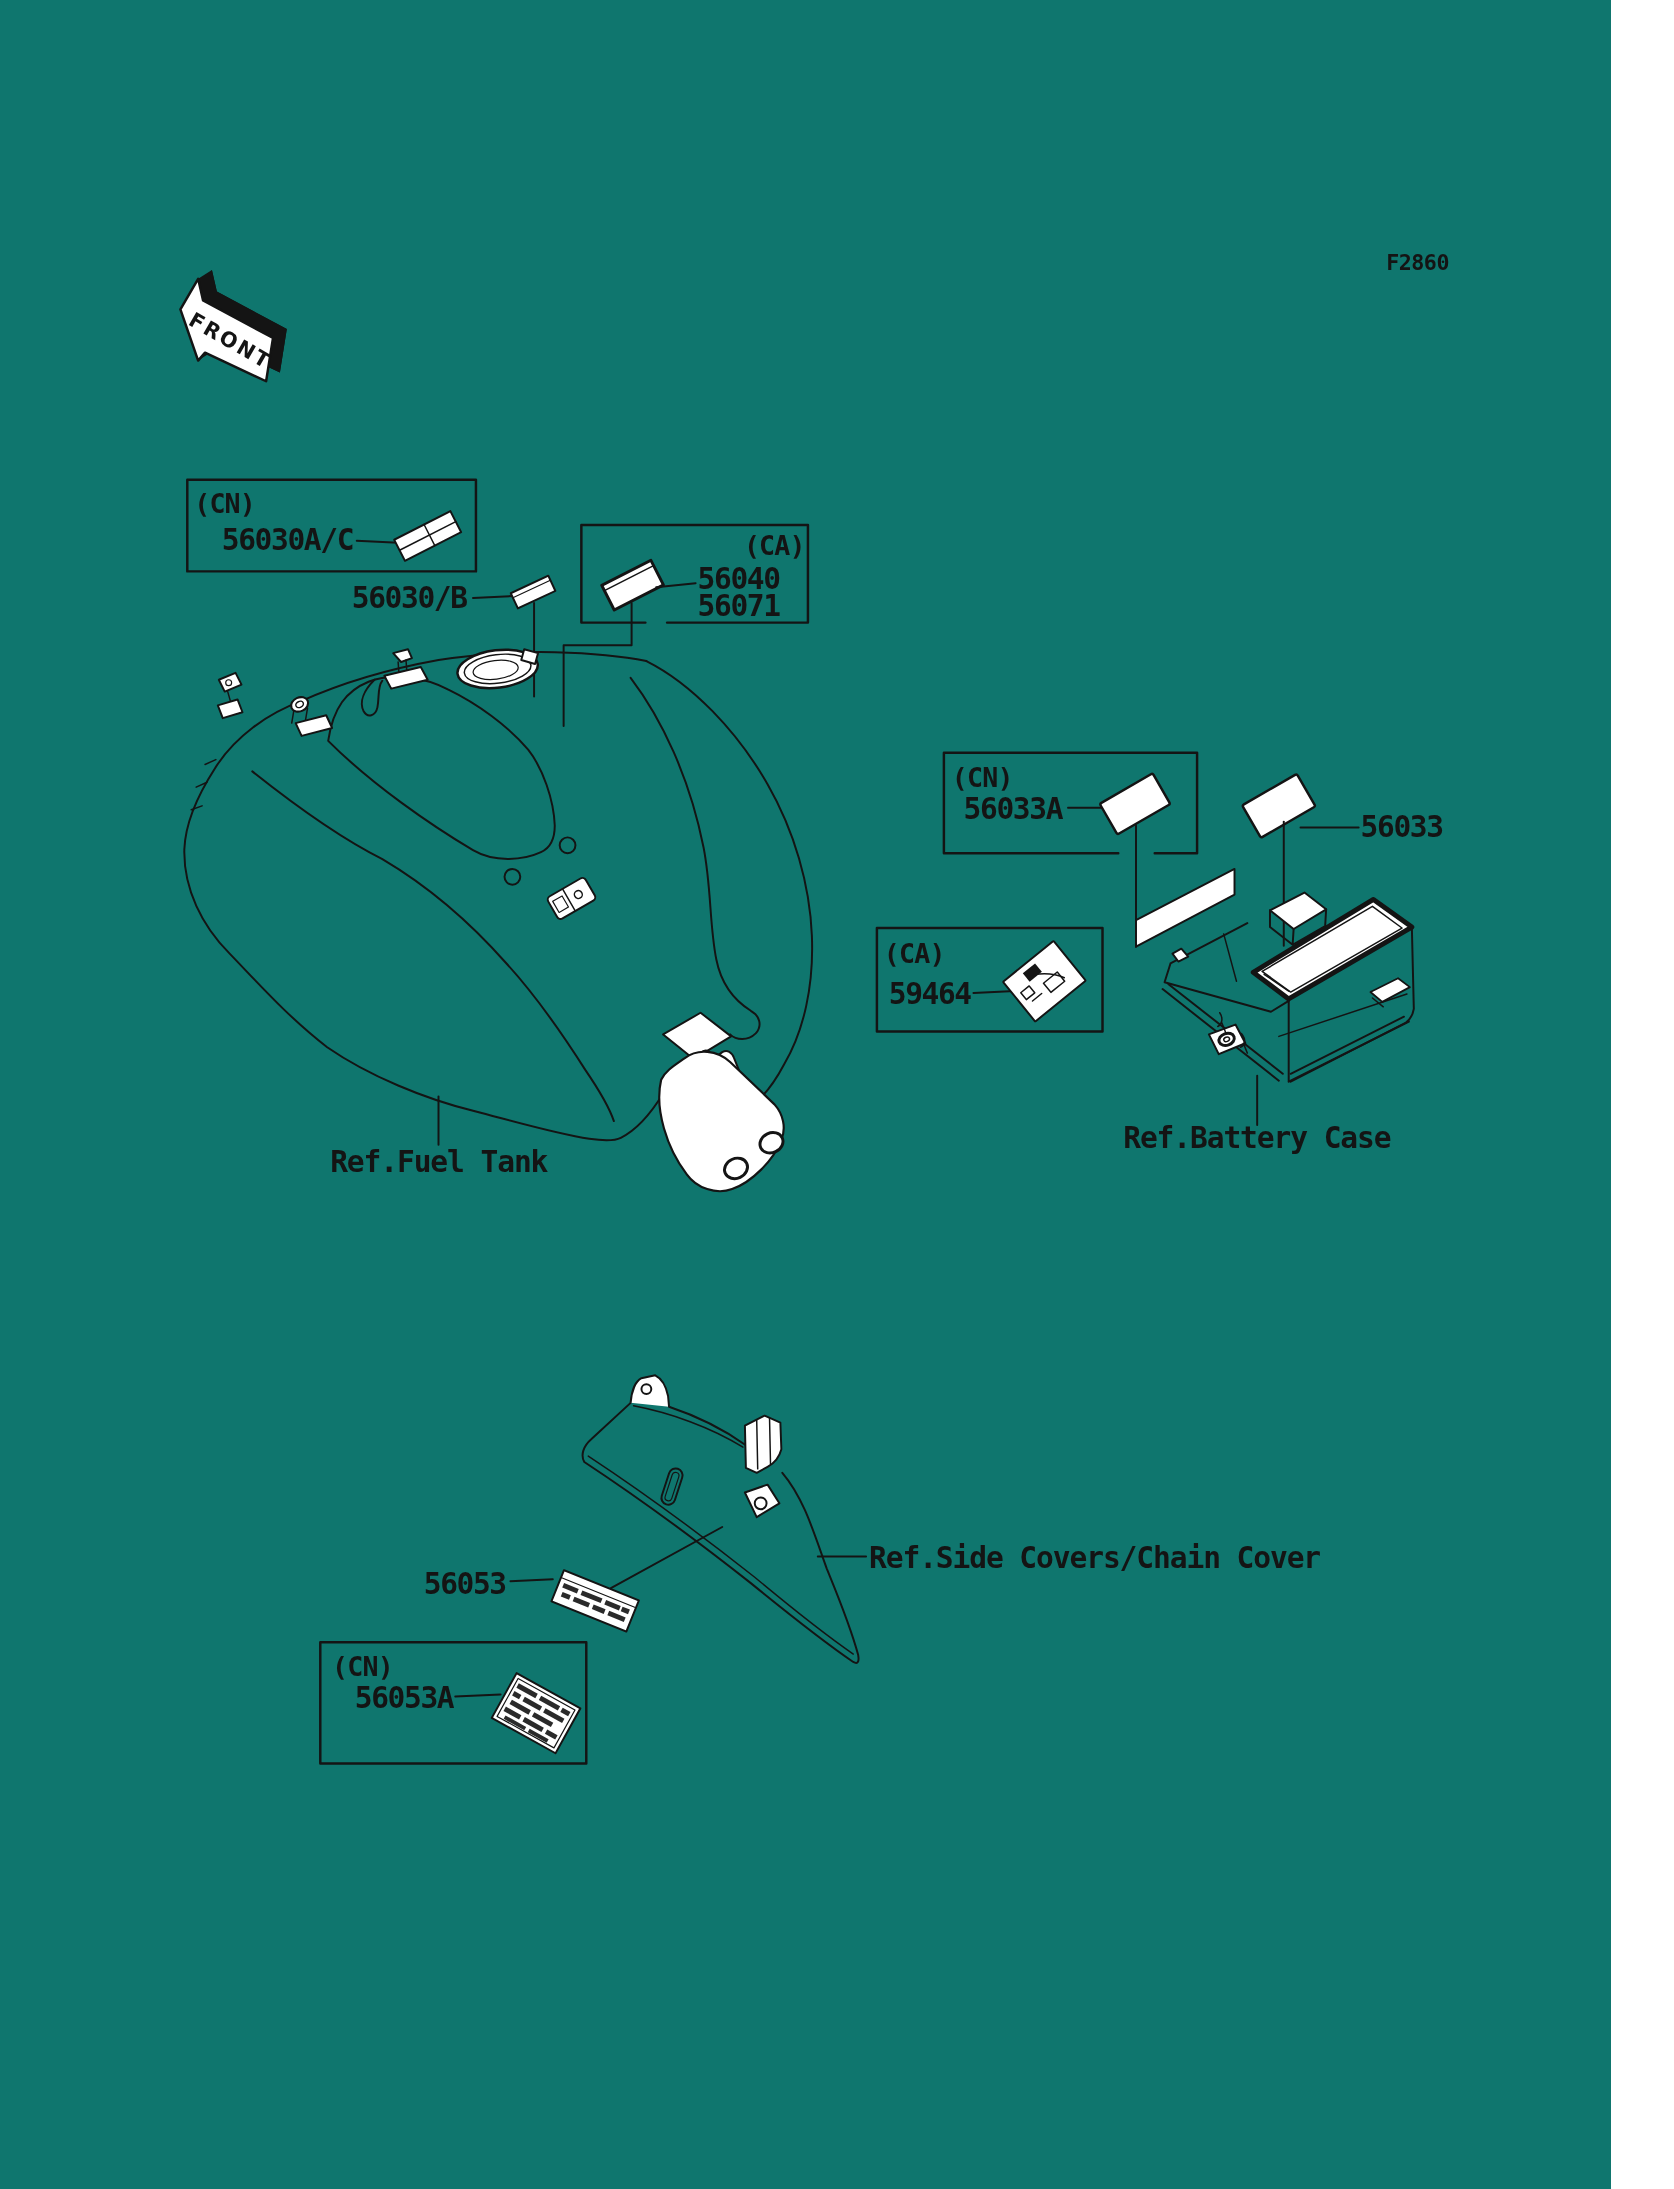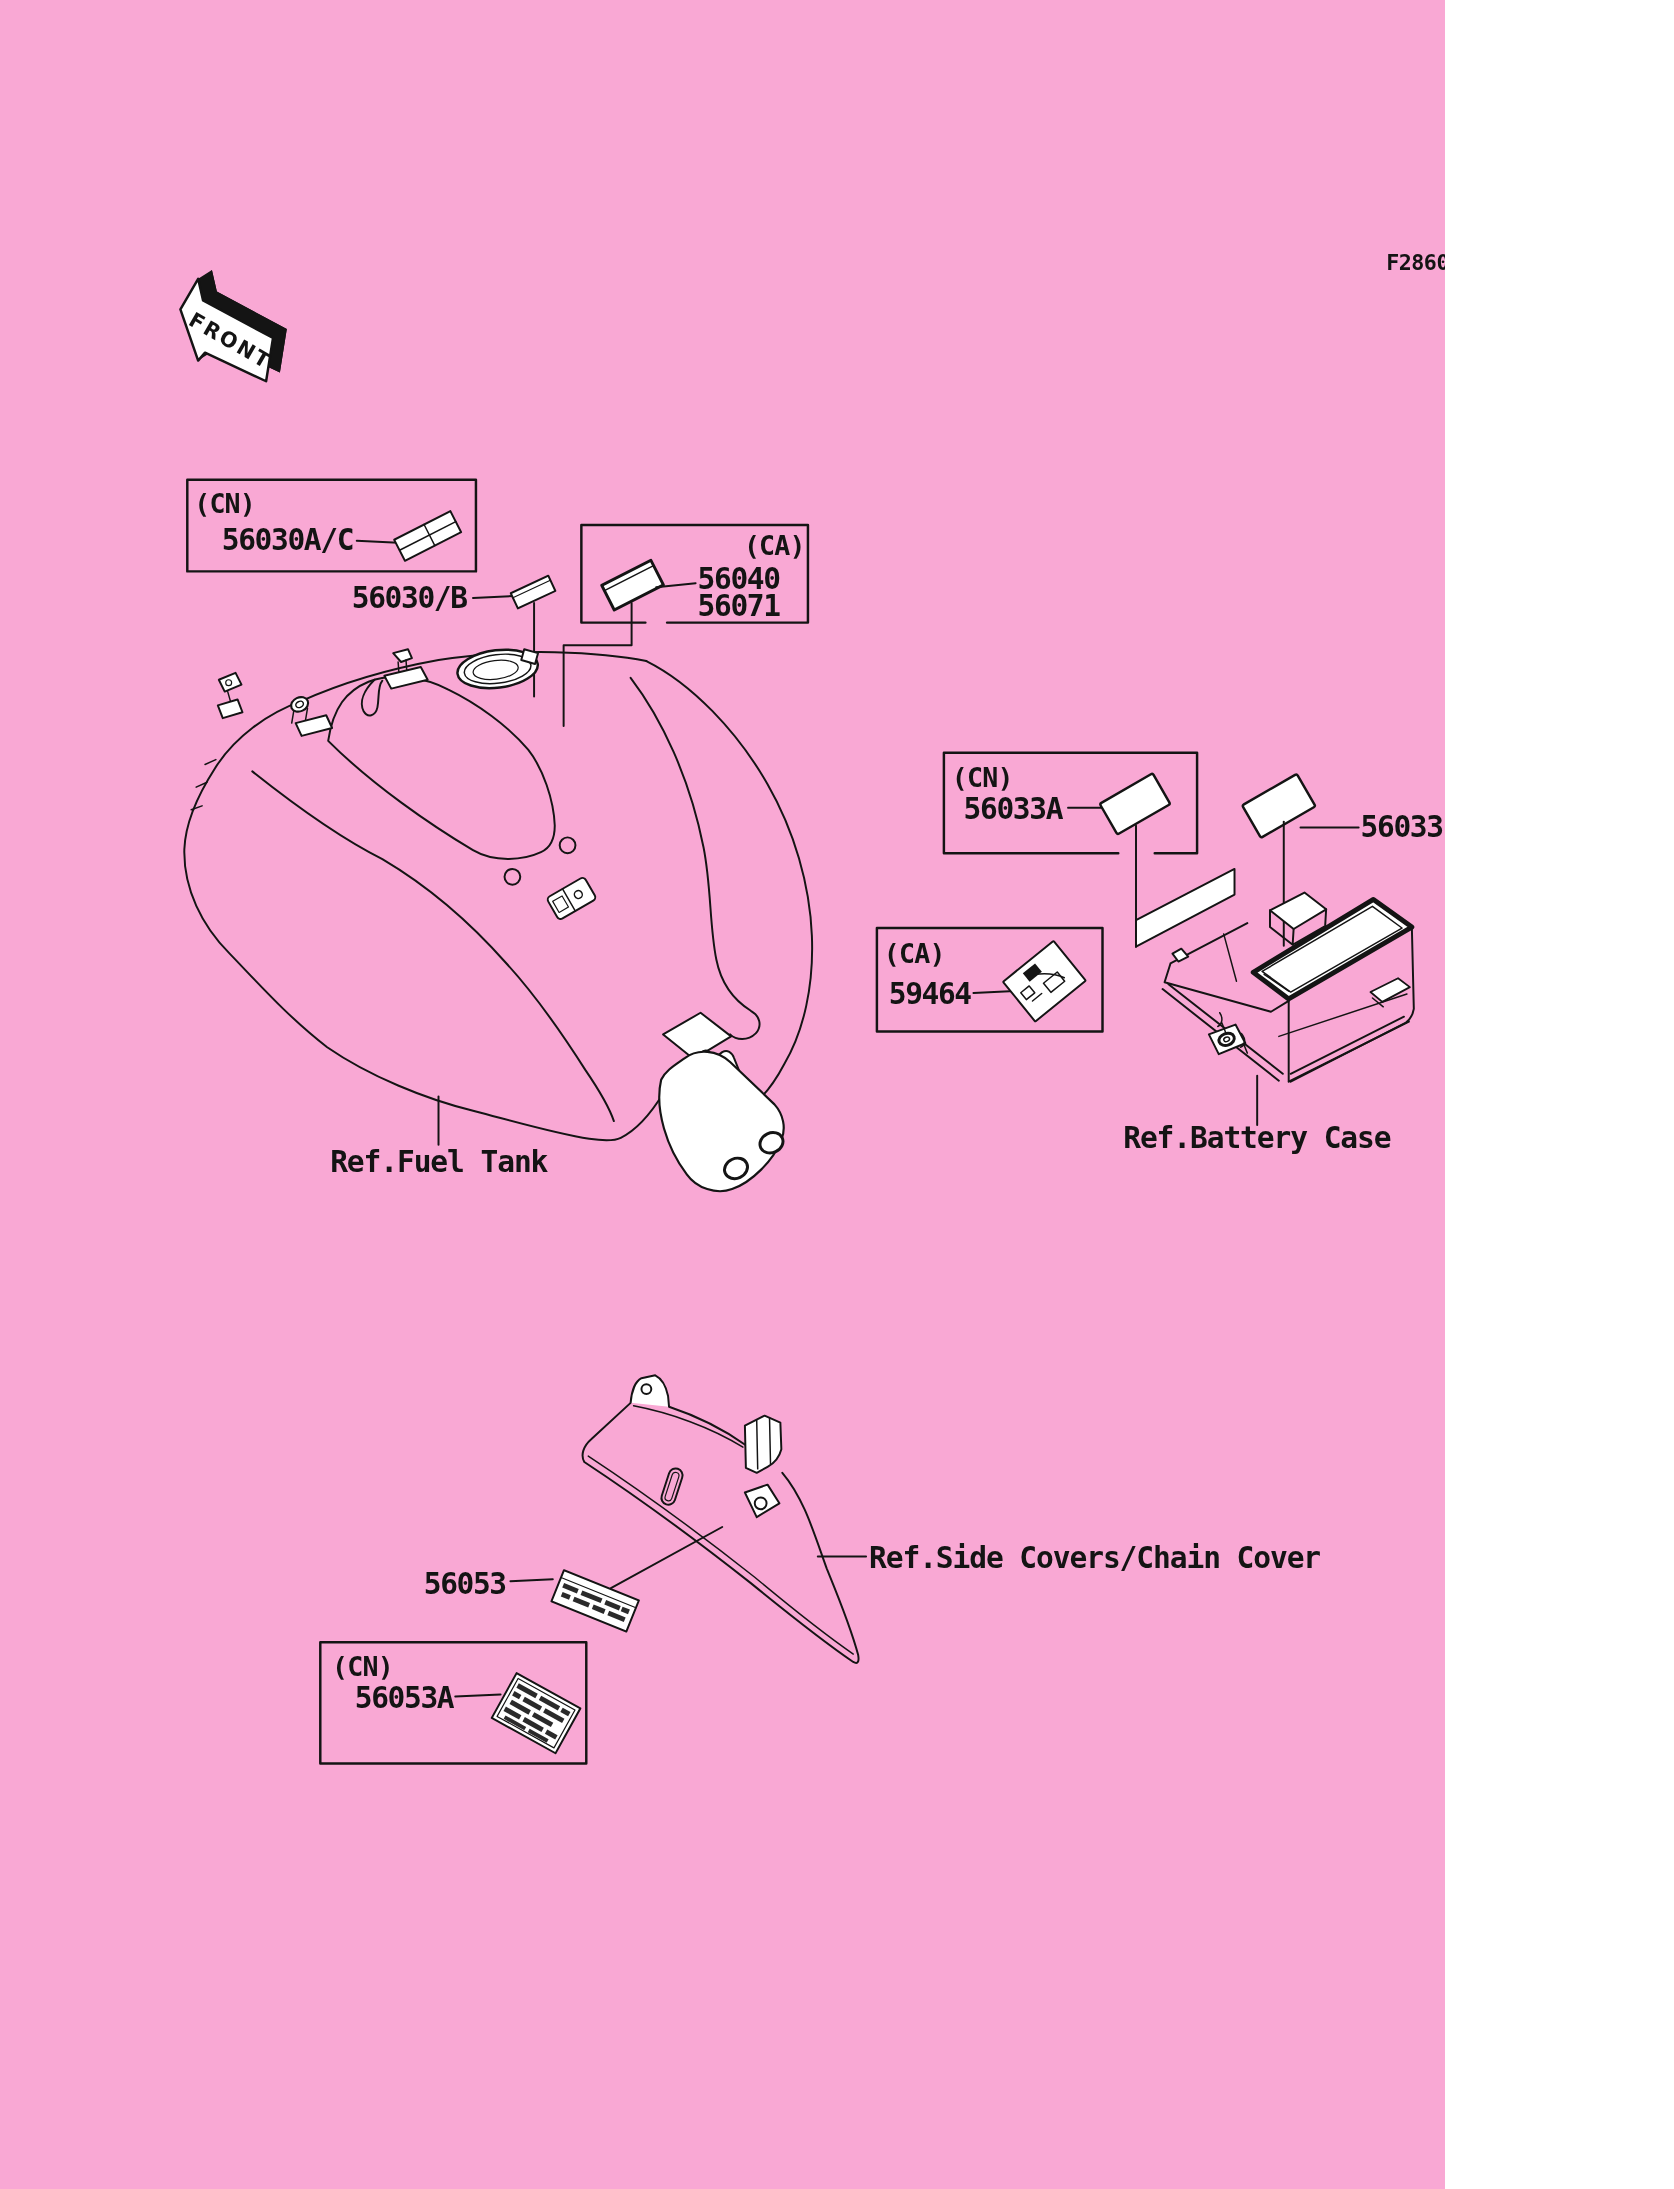--- a/index.html
+++ b/index.html
@@ -1,16 +1,16 @@
 <!DOCTYPE html>
 <html><head>
 <meta charset="utf-8">
 <style>
   html,body{margin:0;padding:0;background:#fff;}
-  .stage{position:relative;width:1445px;height:2190px;background:#f9a8d4;overflow:hidden;
+  .stage{position:relative;width:1611px;height:2190px;background:#0f766e;overflow:hidden;
          font-family:"DejaVu Sans Mono",monospace;}
   svg{position:absolute;inset:0;}
   .s12{fill:none;stroke:#141414;stroke-width:1.2;stroke-linejoin:round;stroke-linecap:round}
   .s15{fill:none;stroke:#141414;stroke-width:1.5;stroke-linejoin:round;stroke-linecap:round}
   .s2{fill:none;stroke:#141414;stroke-width:2;stroke-linejoin:round;stroke-linecap:round}
   .s25{fill:none;stroke:#141414;stroke-width:2.5;stroke-linejoin:round;stroke-linecap:round}
   .wf2{fill:#ffffff;stroke:#141414;stroke-width:2;stroke-linejoin:round}
   .wf22{fill:#ffffff;stroke:#141414;stroke-width:2.2;stroke-linejoin:round}
   .wf25{fill:#ffffff;stroke:#141414;stroke-width:2.5;stroke-linejoin:round}
   .wf3{fill:#ffffff;stroke:#141414;stroke-width:3;stroke-linejoin:round}

